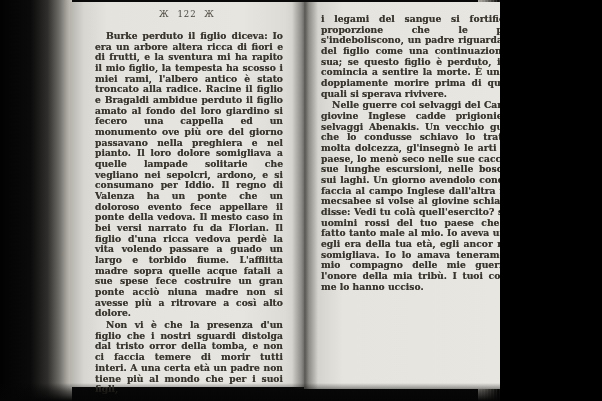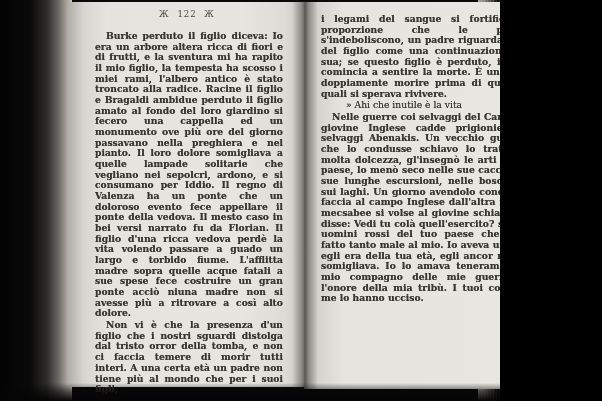--- a/index.html
+++ b/index.html
@@ -79,20 +79,19 @@
     </div>
     <div class="page-body">
       <p class="para">Burke perduto il figlio diceva: Io era un arbore altera ricca di fiori e di frutti, e la sventura mi ha rapito il mio figlio, la tempesta ha scosso i miei rami, l'albero antico è stato troncato alla radice. Racine il figlio e Bragaldi ambidue perduto il figlio amato al fondo del loro giardino si fecero una cappella ed un monumento ove più ore del giorno passavano nella preghiera e nel pianto. Il loro dolore somigliava a quelle lampade solitarie che vegliano nei sepolcri, ardono, e si consumano per Iddio. Il regno di Valenza ha un ponte che un doloroso evento fece appellare il ponte della vedova. Il mesto caso in bei versi narrato fu da Florian. Il figlio d'una ricca vedova perdè la vita volendo passare a guado un largo e torbido fiume. L'afflitta madre sopra quelle acque fatali a sue spese fece costruire un gran ponte acciò niuna madre non si avesse più a ritrovare a così alto dolore.</p>
       <p class="para">Non vi è che la presenza d'un figlio che i nostri sguardi distolga dal tristo orror della tomba, e non ci faccia temere di morir tutti interi. A una certa età un padre non tiene più al mondo che per i suoi figli,</p>
     </div>
   </div>
 
   <div class="page page-right">
     <div class="page-body">
       <p class="para noindent">i legami del sangue si fortificano a proporzione che le passioni s'indeboliscono, un padre riguarda la vita del figlio come una continuazione della sua; se questo figlio è perduto, il padre comincia a sentire la morte. È un morire doppiamente morire prima di quelli nei quali si sperava rivivere.</p>
-      <p class="verse">» Ahi che inutile è la vita</p>
       <p class="para">Nelle guerre coi selvaggi del Canadà un giovine Inglese cadde prigioniero dei selvaggi Abenakis. Un vecchio guerriero che lo condusse schiavo lo trattò con molta dolcezza, gl'insegnò le arti del suo paese, lo menò seco nelle sue cacce, nelle sue lunghe escursioni, nelle boscaglie e sui laghi. Un giorno avendolo condotto in faccia al campo Inglese dall'altra riva del mecsabee si volse al giovine schiavo e gli disse: Vedi tu colà quell'esercito? sono gli uomini rossi del tuo paese che hanno fatto tanto male al mio. Io aveva un figlio, egli era della tua età, egli ancor molto ti somigliava. Io lo amava teneramente. Il mio compagno delle mie guerre, era l'onore della mia tribù. I tuoi compagni me lo hanno ucciso.</p>
     </div>
   </div>
 
   <div class="gutter"></div>
   <div class="shadow-bottom"></div>
 </div>
 
 </body></html>

